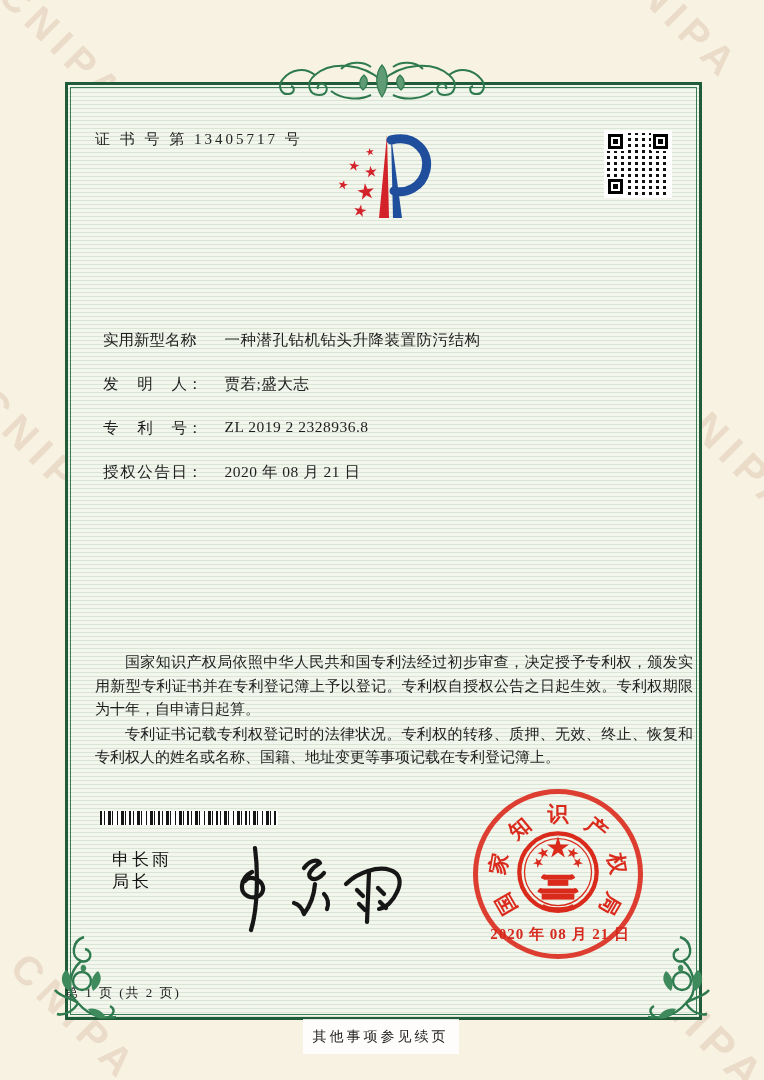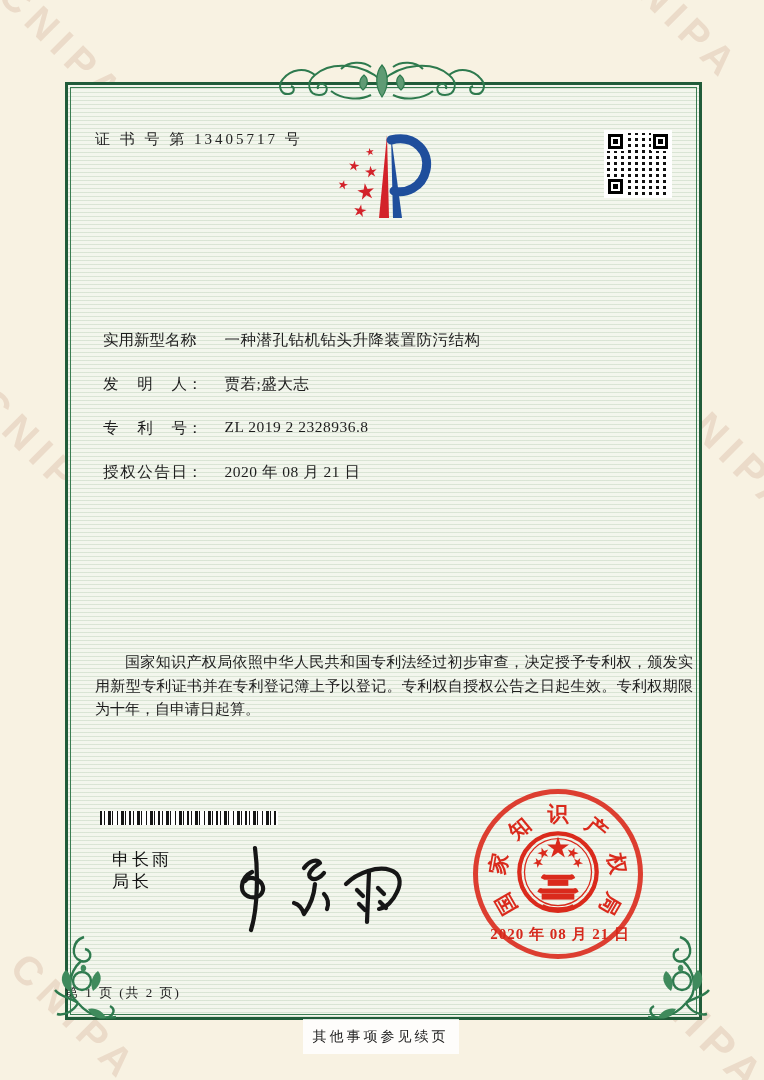--- a/index.html
+++ b/index.html
@@ -135,20 +135,21 @@
     <div class="frow">
       <span class="flabel">专 利 号</span><span class="fcolon">：</span><span class="fvalue">ZL 2019 2 2328936.8</span>
     </div>
     <div class="frow">
       <span class="flabel">授权公告日</span><span class="fcolon">：</span><span class="fvalue">2020 年 08 月 21 日</span>
     </div>
   </div>
 
   <div class="paras">
     <p>国家知识产权局依照中华人民共和国专利法经过初步审查，决定授予专利权，颁发实用新型专利证书并在专利登记簿上予以登记。专利权自授权公告之日起生效。专利权期限为十年，自申请日起算。</p>
+    <p>专利证书记载专利权登记时的法律状况。专利权的转移、质押、无效、终止、恢复和专利权人的姓名或名称、国籍、地址变更等事项记载在专利登记簿上。</p>
   </div>
 
   <div class="barcode"></div>
 
   <div class="director-title">局长</div>
   <div class="director-name">申长雨</div>
   <svg class="sig" viewBox="0 0 190 92">
     <g fill="none" stroke="#161616" stroke-width="4.2" stroke-linecap="round" stroke-linejoin="round">
       <path d="M34,30 C22,36 20,52 32,55 C46,58 50,42 38,37 C33,35 29,36 27,39"></path>
       <path d="M37,6 C40,28 40,66 33,88"></path>

